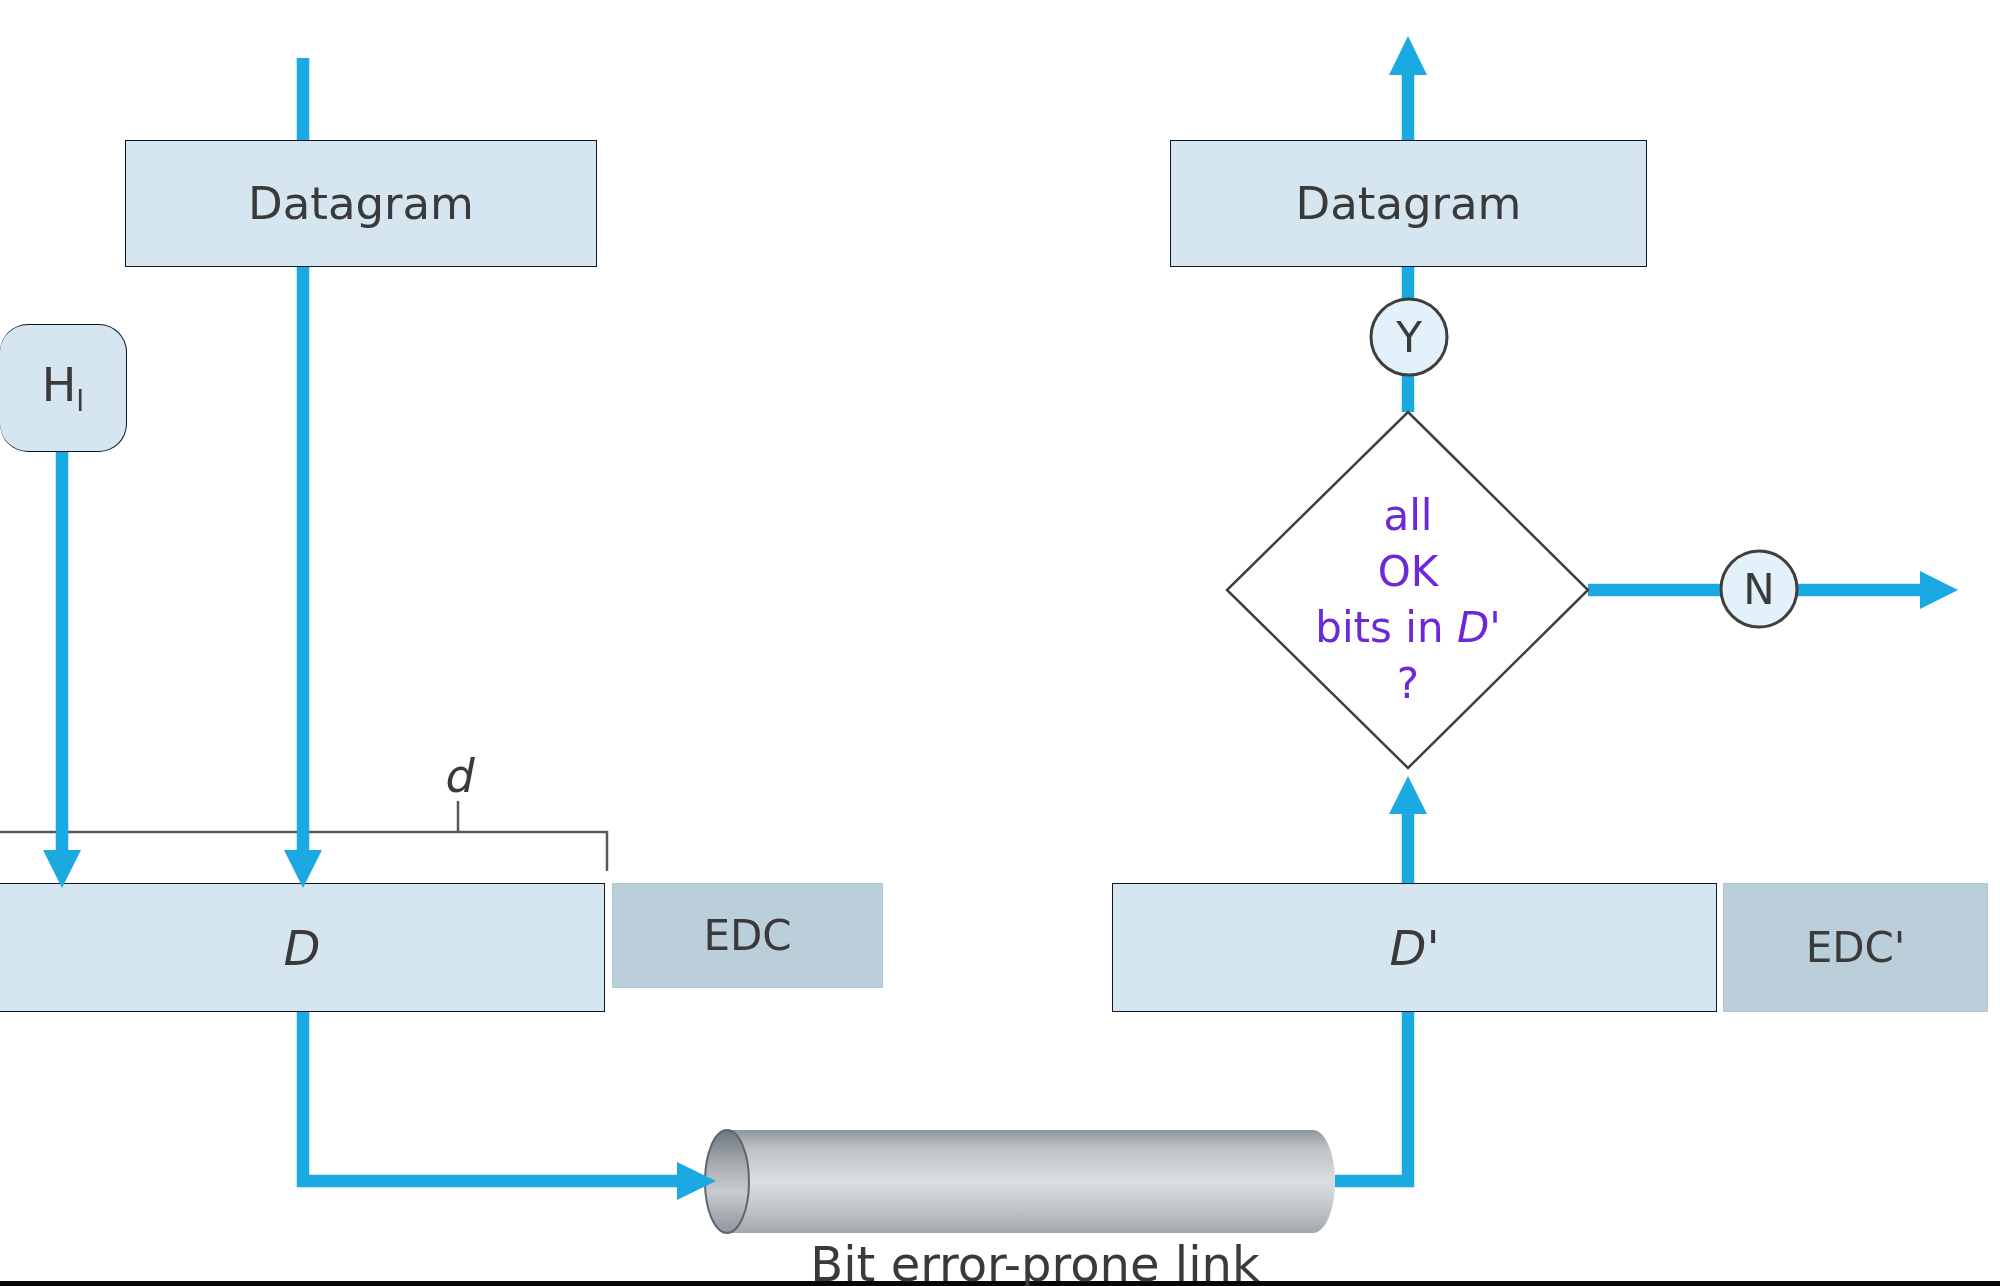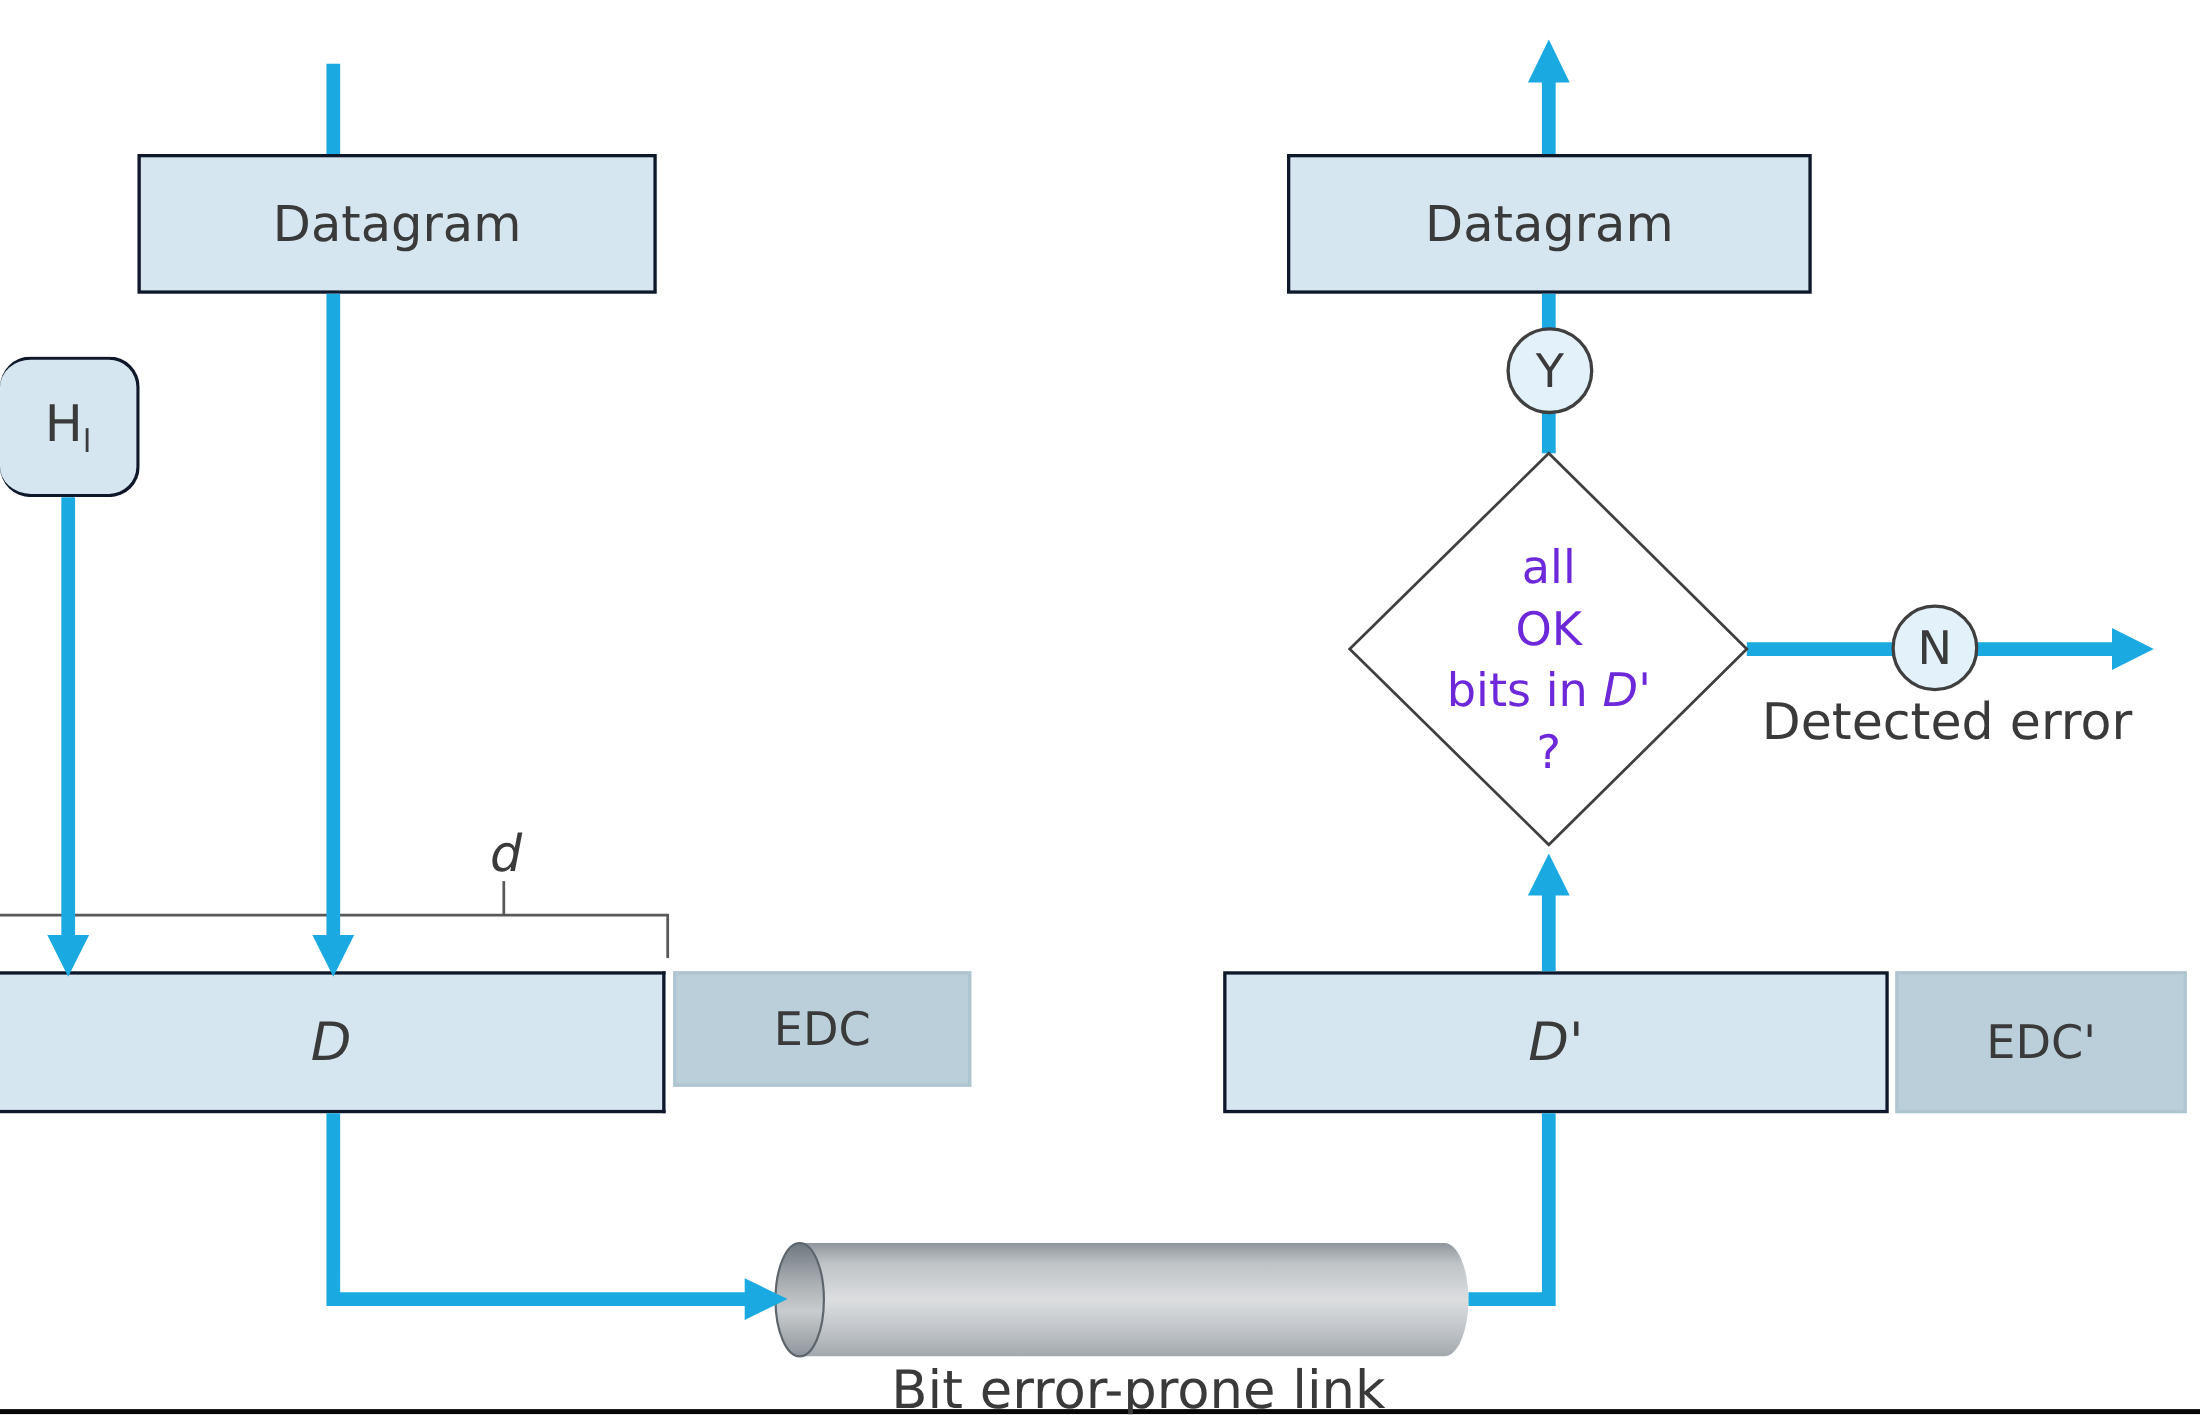--- a/index.html
+++ b/index.html
@@ -1,21 +1,21 @@
 <!DOCTYPE html>
 <html><head>
 <meta charset="utf-8">
 <style>
   html,body{margin:0;padding:0;background:#ffffff;}
   #canvas{
     position:relative;width:2000px;height:1286px;overflow:hidden;background:#ffffff;
     font-family:"DejaVu Sans","Liberation Sans",sans-serif;color:#3A3A3A;
   }
   .box{
-    position:absolute;background:#D5E6F0;border:3px solid #0f172a;
+    position:absolute;background:#D5E6F0;border:1px solid #0f172a;
     display:flex;align-items:center;justify-content:center;box-sizing:border-box;
   }
   .edcbox{background:#BACFDA;border-color:#AFC6D2;}
   .lbl{position:absolute;display:flex;align-items:center;justify-content:center;
        color:#3A3A3A;white-space:nowrap;}
   .it{font-style:italic;}
   svg{position:absolute;left:0;top:0;}
   .sub{font-size:0.62em;vertical-align:-0.35em;}
   .decision-text{position:absolute;left:1283px;top:488px;width:250px;
      font-size:42px;line-height:56px;text-align:center;color:#6d28d9;}
@@ -121,17 +121,16 @@
   <div class="decision-text">
     <div>all</div>
     <div>OK</div>
     <div><span>bits in </span><span class="it">D'</span></div>
     <div>?</div>
   </div>
 
   <div class="lbl circ-lbl" style="left:1379px;top:307px;width:60px;height:60px;">Y</div>
   <div class="lbl circ-lbl" style="left:1729px;top:559px;width:60px;height:60px;">N</div>
 
-  <div class="lbl" style="left:1570px;top:630px;width:400px;height:52px;font-size:46px;">Detected error</div>
 
   <div class="lbl" style="left:785px;top:1238px;width:500px;height:52px;font-size:48px;">Bit error-prone link</div>
 
 </div>
 
 </body></html>

